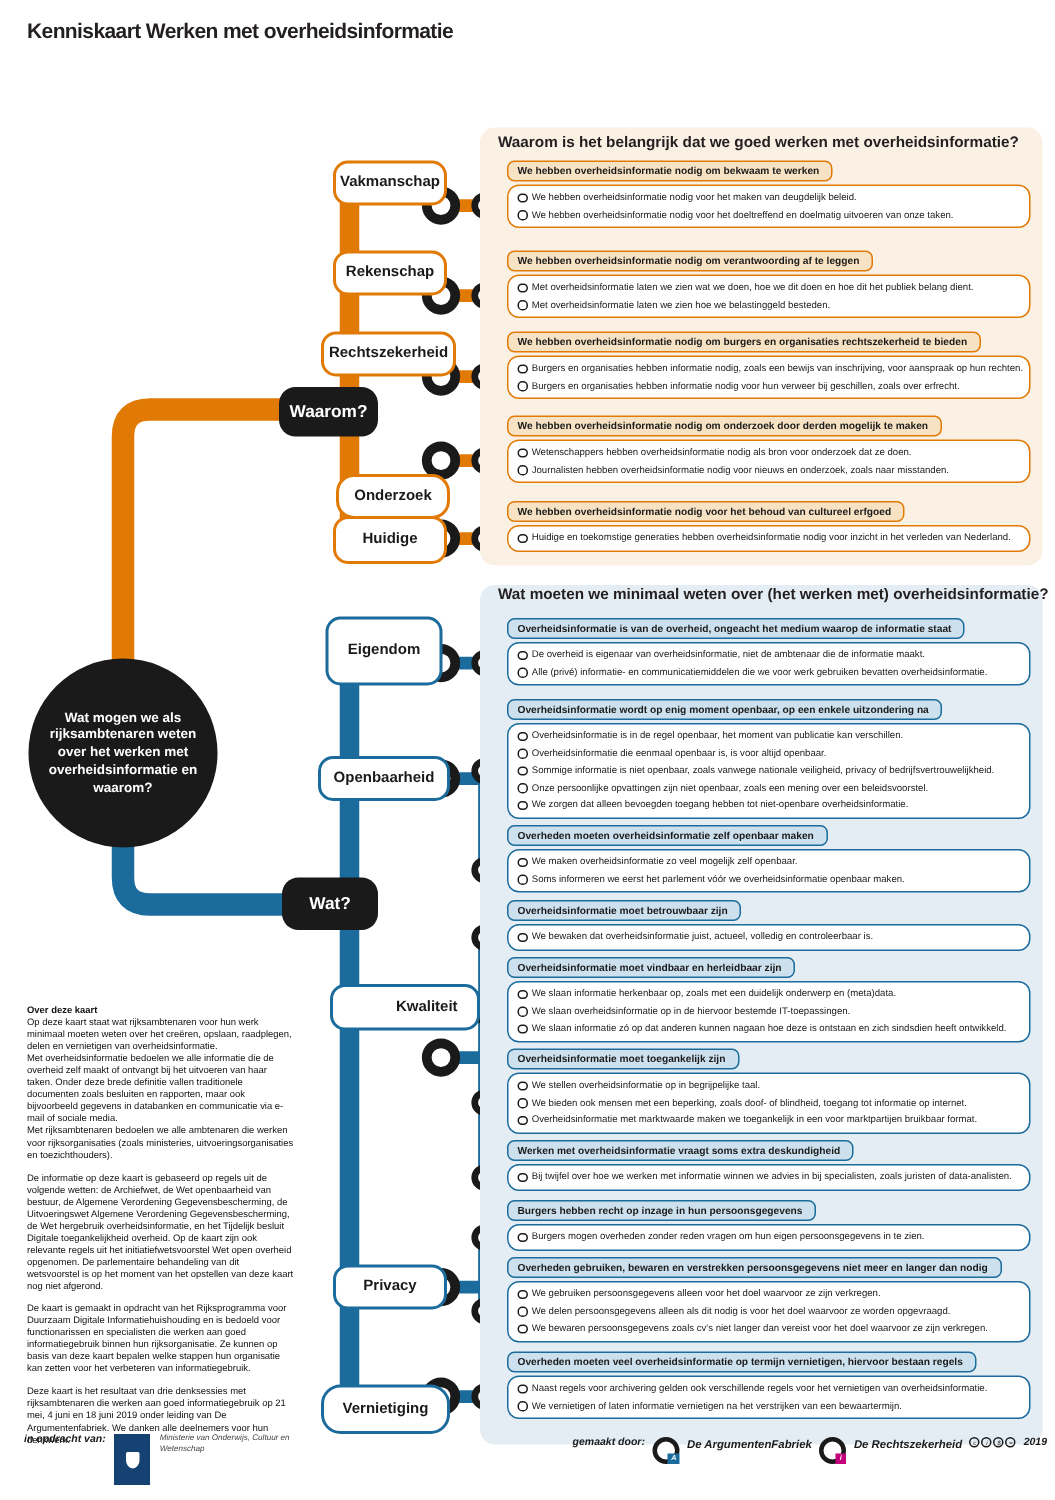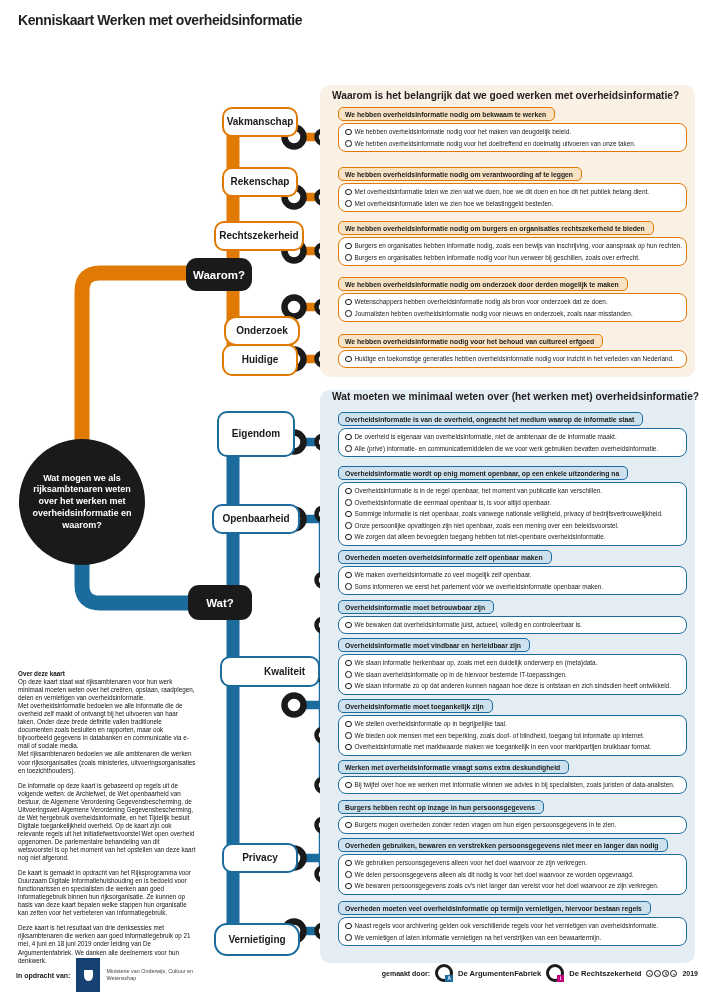--- a/index.html
+++ b/index.html
@@ -42,21 +42,21 @@
        font-size:11.5px;z-index:2;}
   .center-circle{position:absolute;left:19px;top:439px;width:126px;height:126px;
        border-radius:50%;background:var(--ink);color:#fff;display:flex;align-items:center;
        justify-content:center;text-align:center;font-weight:bold;font-size:9px;
        line-height:1.3;padding:8px;box-sizing:border-box;z-index:2;}
   .about{position:absolute;left:18px;top:670px;width:178px;font-size:6.3px;
        line-height:1.28;color:#111;z-index:2;}
   .about .hd{font-weight:bold;}
   .about p{margin:0;}
   .about p.gap{margin-top:7px;}
-  .footer{position:absolute;display:flex;align-items:center;gap:6px;z-index:3;}
+  .footer{position:absolute;display:flex;gap:6px;z-index:3;font-style:italic;}
   .footer.left{left:16px;top:956px;width:320px;height:38px;}
   .footer.right{left:408px;top:958px;width:290px;height:30px;justify-content:flex-end;gap:5px;}
   .flabel{font-size:7px;font-weight:bold;white-space:nowrap;}
   .ministry-logo{width:24px;height:34px;background:var(--ministry);display:flex;
        align-items:center;justify-content:center;}
   .crest{width:9px;height:11px;background:#fff;border-radius:1px 1px 50% 50%;}
   .ministry-text{font-size:5.4px;line-height:1.25;color:#444;width:110px;}
   .fab-logo{width:12px;height:12px;border:3px solid var(--ink);border-radius:50%;
        background:#fff;position:relative;flex:none;}
   .fab-sq{position:absolute;right:-3px;bottom:-3px;width:7.5px;height:7.5px;

